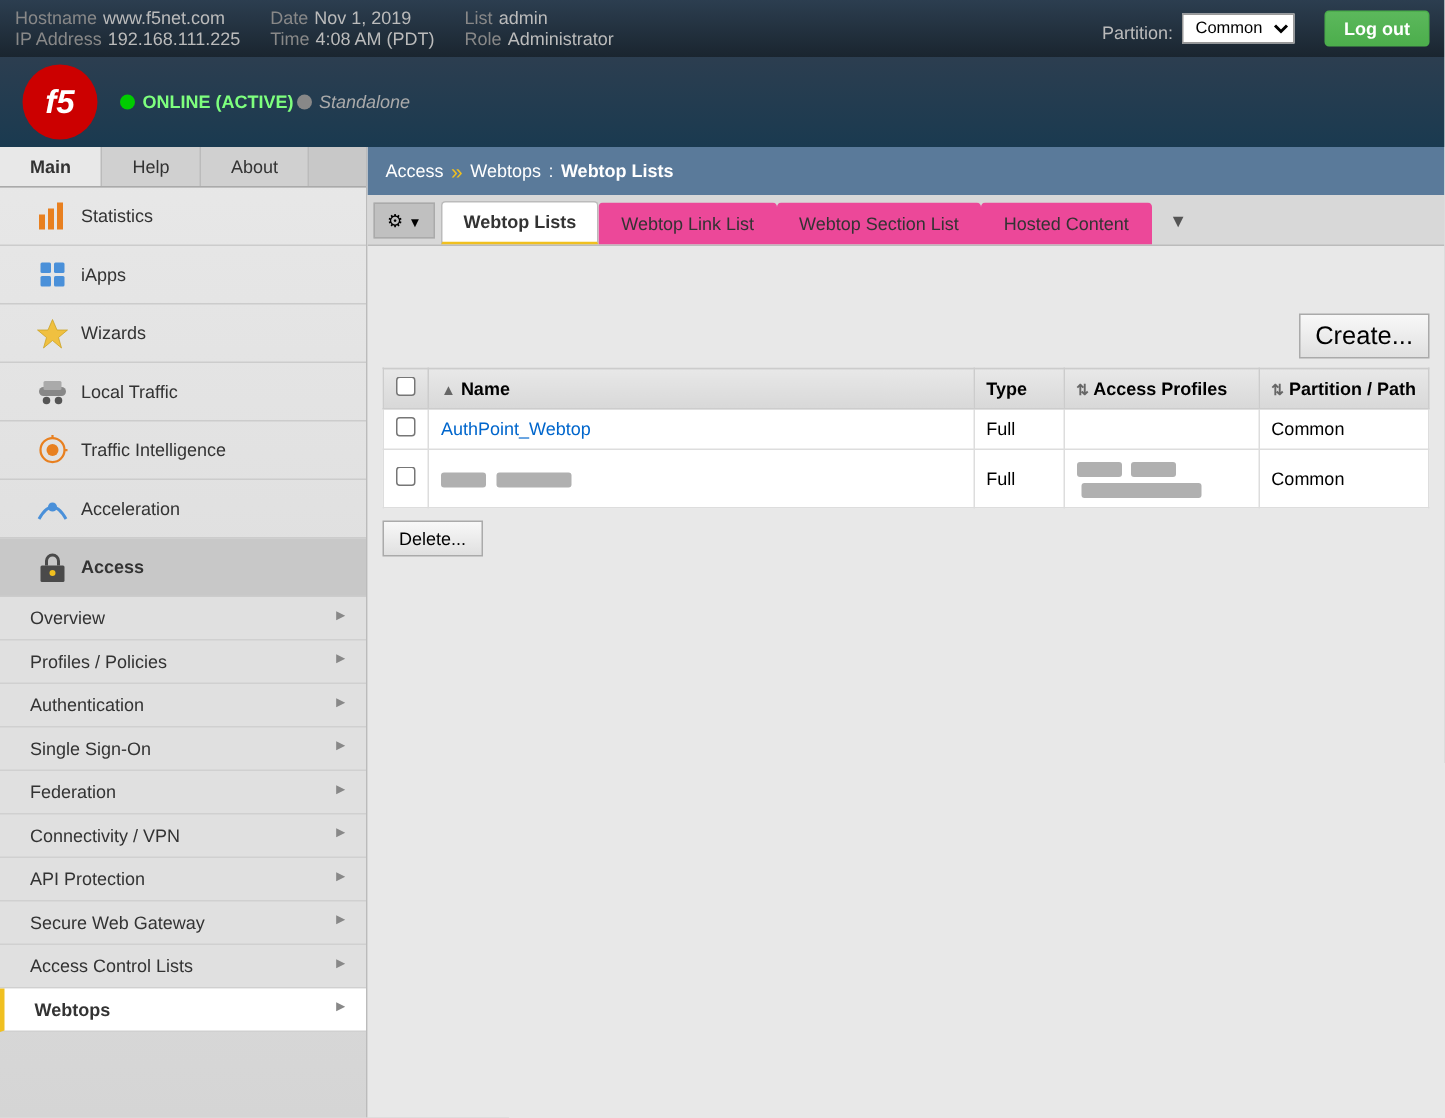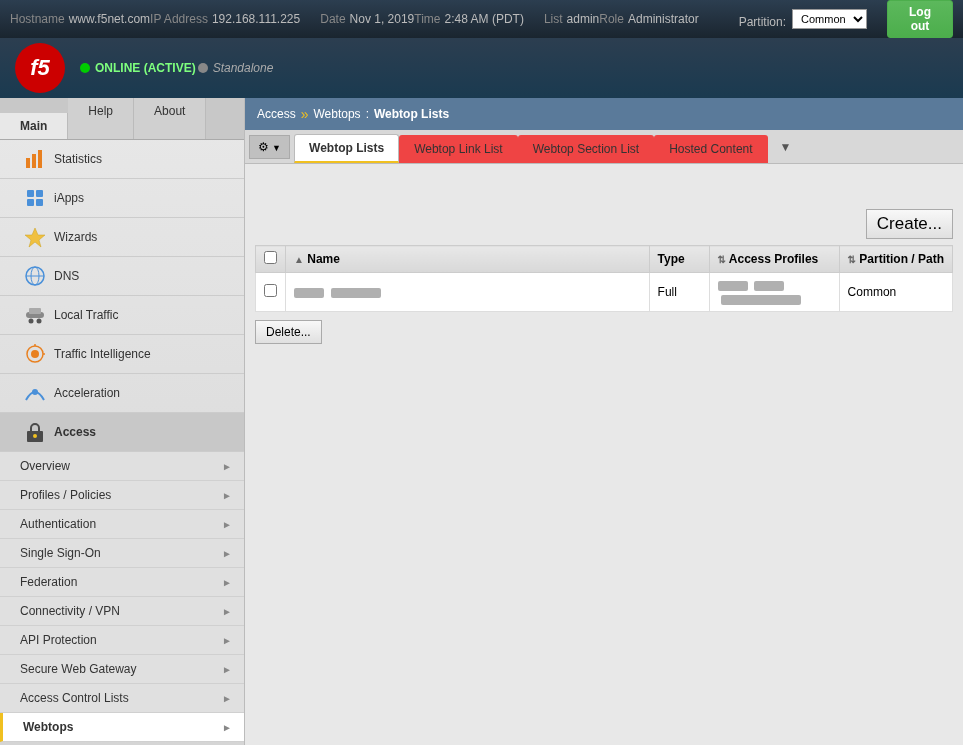--- a/index.html
+++ b/index.html
@@ -9,21 +9,21 @@
     .top-bar {
       background: #1a1a2e;
       background: linear-gradient(to bottom, #2c3e50, #1a252f);
       color: #ccc;
       display: flex;
       align-items: center;
       padding: 4px 10px;
       height: 38px;
       gap: 20px;
     }
-    .top-bar-info { display: flex; flex-direction: row; font-size: 11px; color: #bbb; }
+    .top-bar-info { display: flex; flex-direction: column; font-size: 11px; color: #bbb; }
     .top-bar-info span { white-space: nowrap; }
     .top-bar-label { color: #888; margin-right: 4px; }
     .top-bar-spacer { flex: 1; }
     .partition-area { display: flex; align-items: flex-end; gap: 6px; color: #bbb; font-size: 11px; }
     .partition-select {
       background: white;
       border: 1px solid #999;
       padding: 2px 4px;
       font-size: 11px;
       height: 20px;
@@ -91,21 +91,20 @@
       padding: 6px 20px;
       cursor: pointer;
       border-right: 1px solid #bbb;
       font-size: 12px;
       color: #333;
       background: #d0d0d0;
     }
     .nav-tab.active {
       background: #e8e8e8;
       font-weight: bold;
-      margin-top: 15px;
     }
 
     
     .sidebar-item {
       display: flex;
       align-items: center;
       padding: 8px 24px;
       cursor: pointer;
       border-bottom: 1px solid #ccc;
       gap: 8px;
@@ -114,21 +113,20 @@
     .sidebar-label { flex: 1; font-size: 12px; }
 
     
     .sidebar-item.access-active {
       background: #c8c8c8;
       font-weight: bold;
     }
     .submenu { background: #e0e0e0; }
     .submenu-item {
       display: flex;
-      align-items: center;
       padding: 7px 12px 7px 20px;
       cursor: pointer;
       border-bottom: 1px solid #d0d0d0;
       color: #333;
       font-size: 12px;
     }
     .submenu-item.active { background: #fff; font-weight: bold; border-left: 3px solid #f0c020; }
     .submenu-arrow { margin-left: auto; color: #888; font-size: 10px; }
 
     
@@ -168,21 +166,21 @@
       margin: 4px 4px;
       font-size: 12px;
     }
     .content-tab {
       padding: 6px 14px;
       cursor: pointer;
       border: 1px solid transparent;
       margin-top: 4px;
       font-size: 12px;
       color: #333;
-      background: #ef4444;
+      background: #ec4899;
       border-radius: 3px 3px 0 0;
     }
     .content-tab.active {
       background: white;
       border: 1px solid #bbb;
       border-bottom: 2px solid #f0c020;
       color: #333;
       font-weight: bold;
     }
     .content-tab-more {
@@ -263,21 +261,21 @@
     </span>
     <span>
       <span class="top-bar-label">IP Address</span><span>192.168.111.225</span>
     </span>
   </div>
   <div class="top-bar-info">
     <span>
       <span class="top-bar-label">Date</span><span>Nov 1, 2019</span>
     </span>
     <span>
-      <span class="top-bar-label">Time</span><span>2:48 AM (PDT)</span>
+      <span class="top-bar-label">Time</span><span>4:08 AM (PDT)</span>
     </span>
   </div>
   <div class="top-bar-info">
     <span>
       <span class="top-bar-label">List</span><span>admin</span>
     </span>
     <span>
       <span class="top-bar-label">Role</span><span>Administrator</span>
     </span>
   </div>
@@ -334,28 +332,20 @@
       <span class="sidebar-label">iApps</span>
     </div>
 
     <div class="sidebar-item">
       <svg class="icon-svg" viewBox="0 0 22 22">
         <polygon points="11,2 14,9 21,9 15,14 17,21 11,16 5,21 7,14 1,9 8,9" fill="#f0c040" stroke="#c8a020" stroke-width="0.5"></polygon>
       </svg>
       <span class="sidebar-label">Wizards</span>
     </div>
 
-    <div class="sidebar-item">
-      <svg class="icon-svg" viewBox="0 0 22 22">
-        <circle cx="11" cy="11" r="9" fill="none" stroke="#4a90d9" stroke-width="1.5"></circle>
-        <ellipse cx="11" cy="11" rx="4" ry="9" fill="none" stroke="#4a90d9" stroke-width="1"></ellipse>
-        <line x1="2" y1="11" x2="20" y2="11" stroke="#4a90d9" stroke-width="1"></line>
-      </svg>
-      <span class="sidebar-label">DNS</span>
-    </div>
 
     <div class="sidebar-item">
       <svg class="icon-svg" viewBox="0 0 22 22">
         <rect x="2" y="8" width="18" height="6" rx="3" fill="#888"></rect>
         <circle cx="7" cy="17" r="2.5" fill="#555"></circle>
         <circle cx="15" cy="17" r="2.5" fill="#555"></circle>
         <rect x="5" y="4" width="12" height="6" rx="1" fill="#aaa"></rect>
       </svg>
       <span class="sidebar-label">Local Traffic</span>
     </div>
@@ -480,20 +470,35 @@
               <span>Partition / Path</span>
             </th>
           </tr>
         </thead>
         <tbody>
           <tr>
             <td>
               <input type="checkbox" class="cb" style="">
             </td>
             <td>
+              <a class="table-link">AuthPoint_Webtop</a>
+            </td>
+            <td>
+              <span>Full</span>
+            </td>
+            <td></td>
+            <td>
+              <span>Common</span>
+            </td>
+          </tr>
+          <tr>
+            <td>
+              <input type="checkbox" class="cb" style="">
+            </td>
+            <td>
               <a class="table-link">
                 <span class="redacted-block redacted-sm"></span>
                 <span class="redacted-block redacted-md" style="margin-left:4px;"></span>
               </a>
             </td>
             <td>
               <span>Full</span>
             </td>
             <td>
               <span class="redacted-block redacted-sm"></span>

